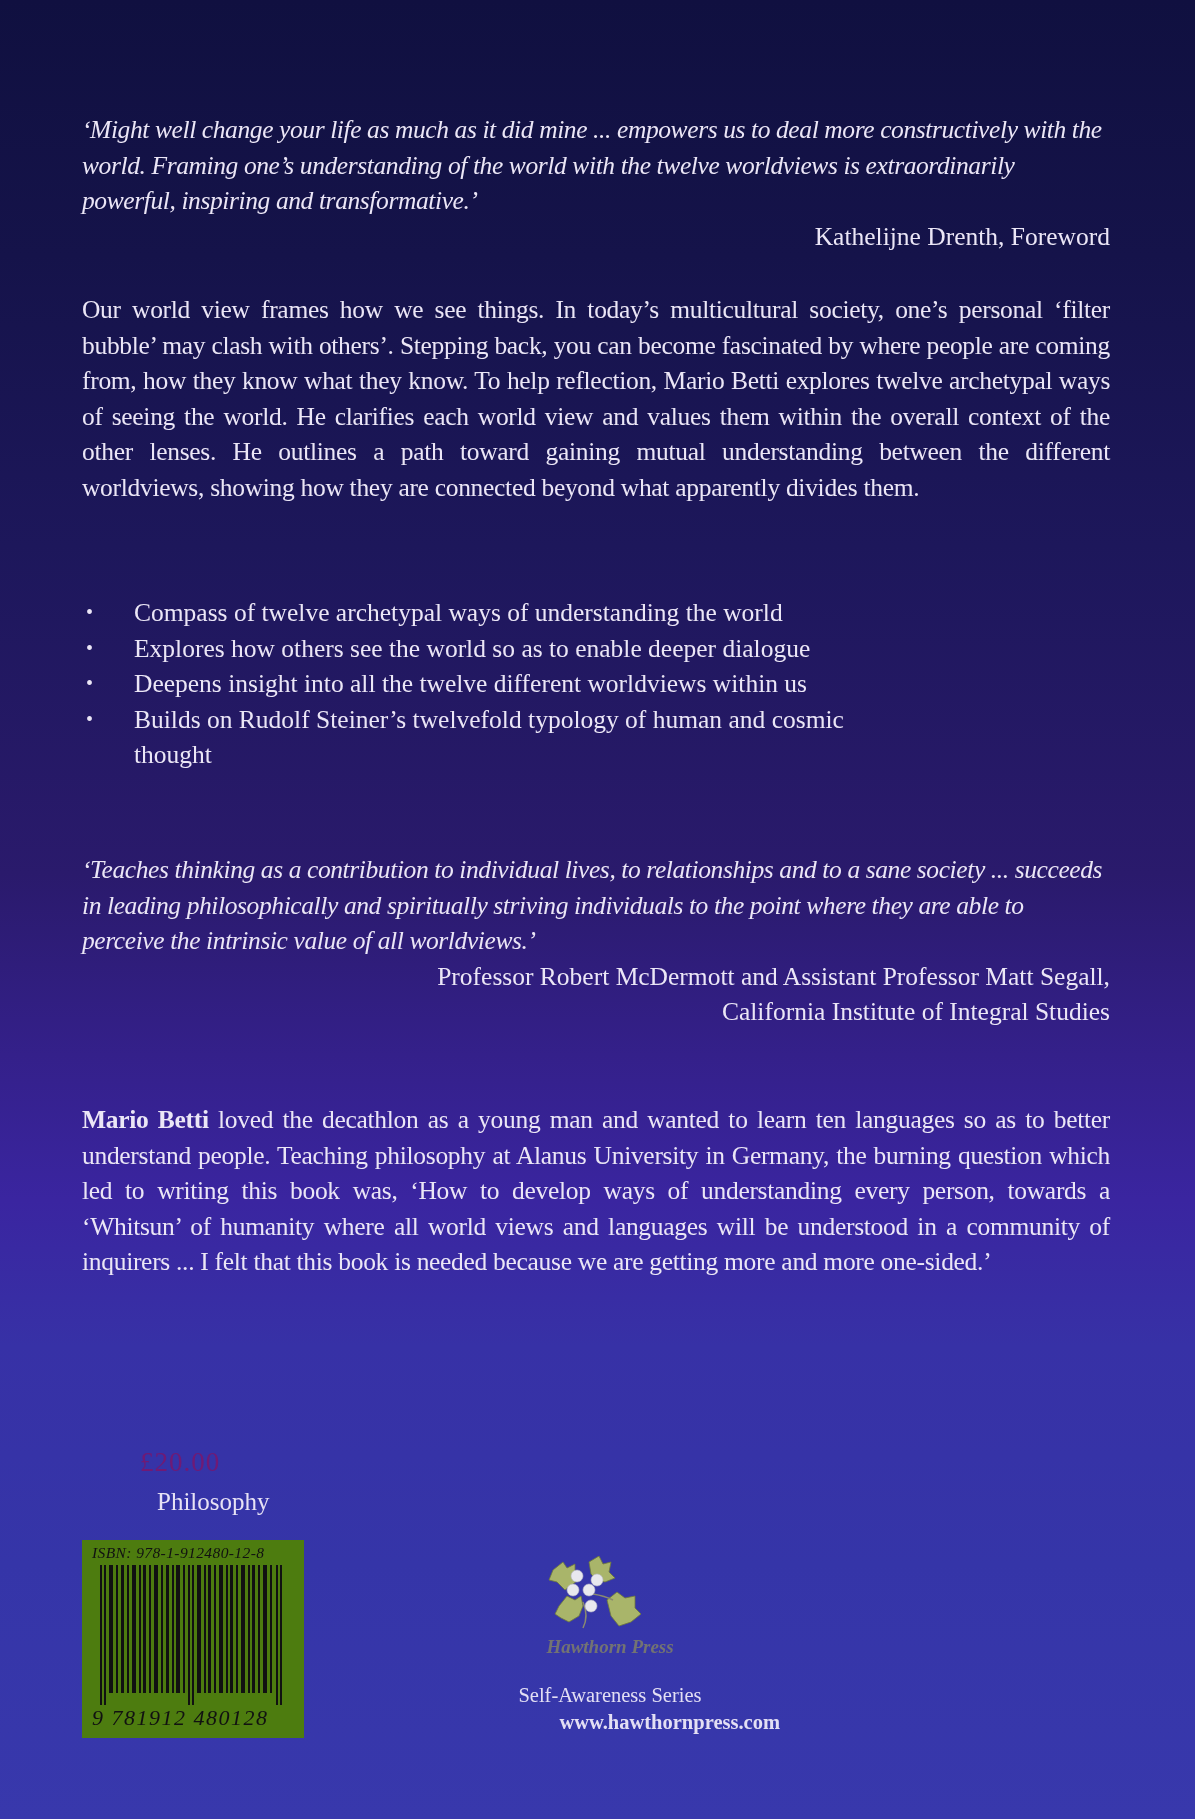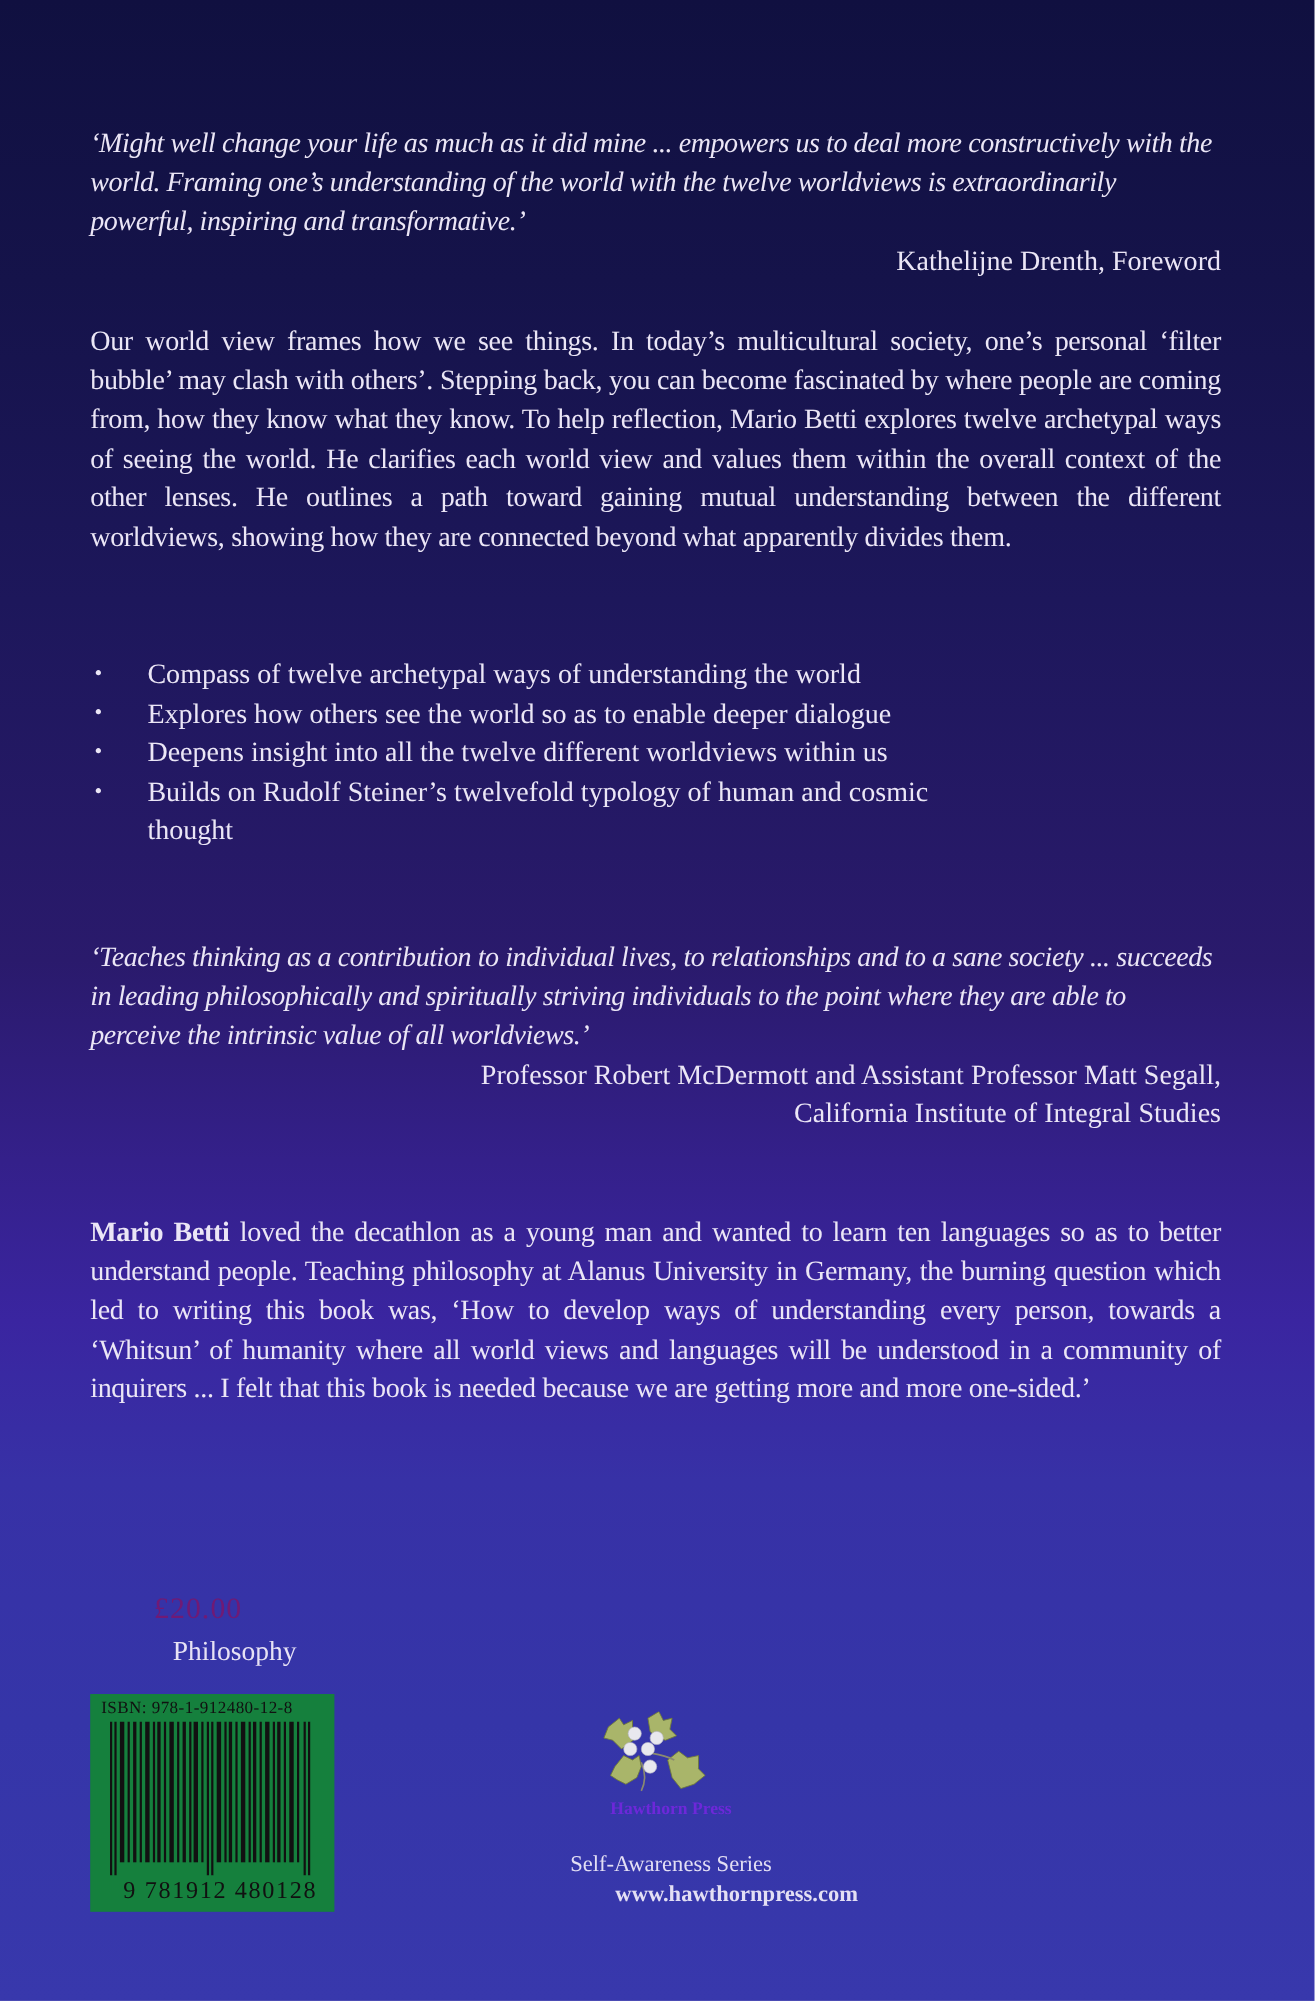--- a/index.html
+++ b/index.html
@@ -18,28 +18,28 @@
     .attrib { text-align: right; font-size: 25.5px; line-height: 35.5px; margin: 0; }
     .body-text { font-size: 25.5px; line-height: 35.5px; text-align: justify; margin: 0; letter-spacing: -0.3px; font-family: Liberation Serif, serif; }
     .body-text strong { font-weight: bold; }
     ul.bullets { list-style: none; margin: 0; padding: 0; font-size: 25.5px; line-height: 35.5px; }
     ul.bullets li { position: relative; padding-left: 52px; }
     ul.bullets li::before { content: "•"; position: absolute; left: 4px; top: 0; font-size: 20px; }
     .price { position: absolute; left: 140px; top: 1447px; font-size: 27px; color: #701a75; letter-spacing: 1px; }
     .category { position: absolute; left: 157px; top: 1488px; font-size: 25px; color: #e7e2f5; }
     .barcode-box {
       position: absolute; left: 82px; top: 1540px; width: 222px; height: 198px;
-      background: #15803d; box-sizing: border-box; padding: 4px 8px 0 10px; color: #111;
+      background: #4d7c0f; box-sizing: border-box; padding: 4px 8px 0 10px; color: #111; font-style: italic;
     }
     .isbn { font-size: 15.5px; letter-spacing: 0.4px; line-height: 18px; }
     .bars { position: relative; height: 140px; margin-top: 3px; }
     .bars svg { display: block; }
-    .isbn-digits { font-size: 22px; letter-spacing: 1.5px; line-height: 22px; margin-top: 2px; margin-left: 20px; }
+    .isbn-digits { font-size: 22px; letter-spacing: 1.5px; line-height: 22px; margin-top: 2px; }
     .logo { position: absolute; left: 545px; top: 1556px; width: 100px; height: 82px; }
-    .press-name { position: absolute; left: 460px; top: 1636px; width: 300px; text-align: center; font-size: 16px; font-weight: bold; color: #6d28d9; }
+    .press-name { position: absolute; left: 460px; top: 1636px; width: 300px; text-align: center; font-size: 19px; font-weight: bold; color: #737373; font-style: italic; }
     .series { position: absolute; left: 440px; top: 1684px; width: 340px; text-align: center; font-size: 20.5px; color: #e3dff4; }
     .url { position: absolute; left: 440px; top: 1711px; width: 340px; text-align: right; font-size: 20.5px; font-weight: bold; color: #e3dff4; }
   </style>
 </head>
 <body>
 
 <div class="page">
 
   <div class="col" style="top:112px;">
     <p class="quote">‘Might well change your life as much as it did mine ... empowers us to deal more constructively with the world. Framing one’s understanding of the world with the twelve worldviews is extraordinarily powerful, inspiring and transformative.’</p>

